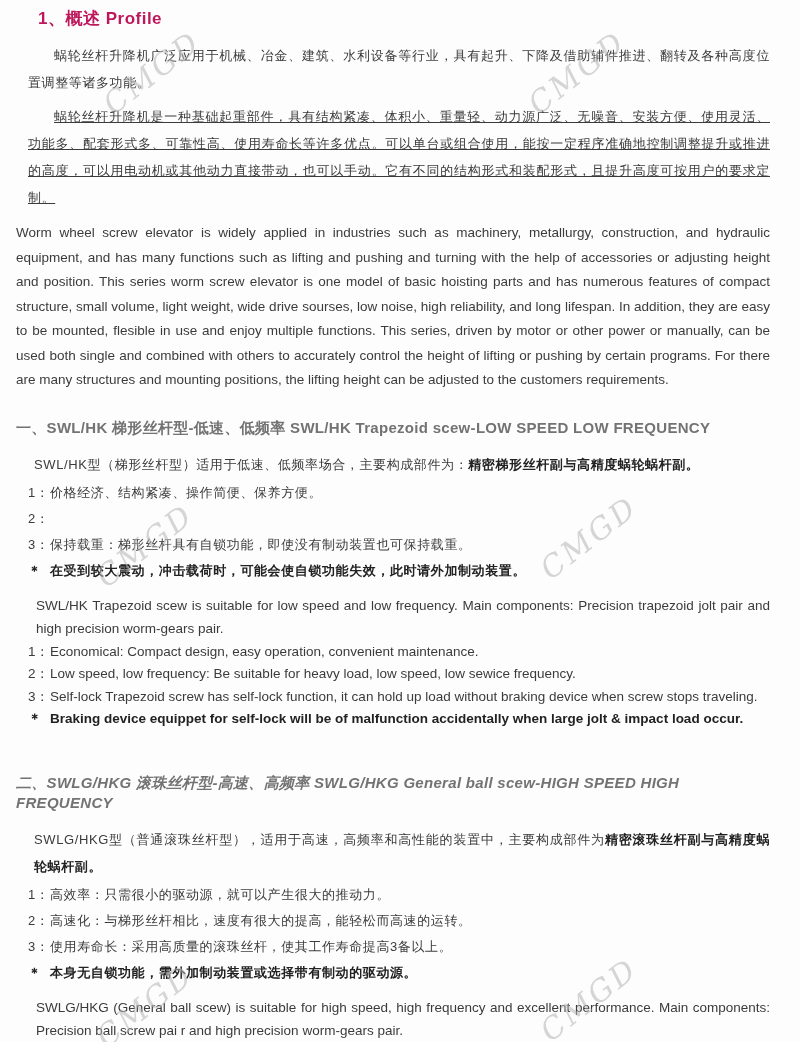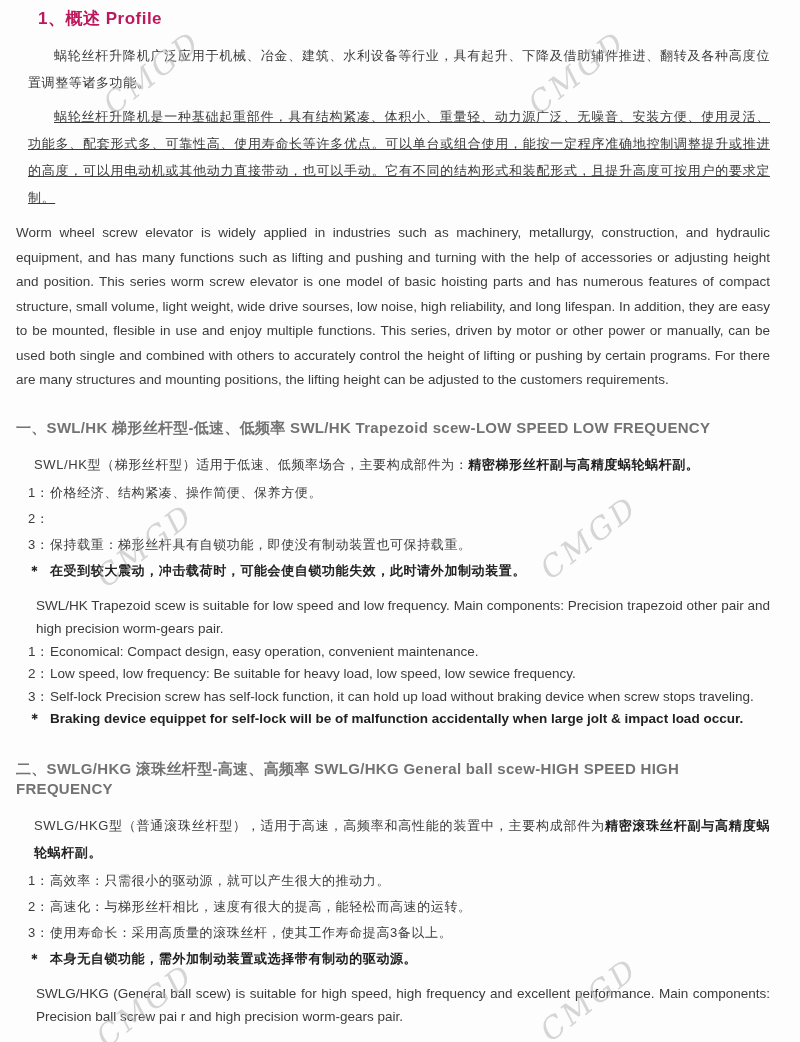--- a/index.html
+++ b/index.html
@@ -44,21 +44,21 @@
   .para-zh.second { margin-top:7px;text-decoration:underline; }
   .para-en {
     font-size:13.5px; line-height:24.5px;
     margin:10px 0 0 0; text-align:justify;
   }
   .sec-heading {
     font-size:15px; font-weight:bold; color:#737373;
     letter-spacing:0.3px; line-height:20px;
     margin:25px 0 0 0;
   }
-  .sec-heading.second { margin-top:28px; }
+  .sec-heading.second { margin-top:42px;font-style:italic; }
   .sec-intro-zh {
     font-size:13px; line-height:27px; letter-spacing:0.6px;
     margin:13px 0 2px 18px; text-align:justify;
   }
   .sec-intro-zh .bold-part { font-weight:bold; color:#222; }
   .item { display:flex; margin-left:12px; }
   .item .marker { width:22px; flex-shrink:0; }
   .item-zh { font-size:13px; line-height:26px; letter-spacing:0.6px; }
   .item-en { font-size:13.5px; line-height:22.5px; }
   .note-line { font-weight:bold; color:#222; }
@@ -98,33 +98,33 @@
   </div>
   <div class="item item-zh">
     <span class="marker">3：</span>
     <span>保持载重：梯形丝杆具有自锁功能，即使没有制动装置也可保持载重。</span>
   </div>
   <div class="item item-zh note-line">
     <span class="marker">＊</span>
     <span>在受到较大震动，冲击载荷时，可能会使自锁功能失效，此时请外加制动装置。</span>
   </div>
 
-  <p class="sec-intro-en">SWL/HK Trapezoid scew is suitable for low speed and low frequency. Main components: Precision trapezoid other pair and high precision worm-gears pair.</p>
+  <p class="sec-intro-en">SWL/HK Trapezoid scew is suitable for low speed and low frequency. Main components: Precision trapezoid jolt pair and high precision worm-gears pair.</p>
 
   <div class="item item-en">
     <span class="marker">1：</span>
     <span>Economical: Compact design, easy operation, convenient maintenance.</span>
   </div>
   <div class="item item-en">
     <span class="marker">2：</span>
     <span>Low speed, low frequency: Be suitable for heavy load, low speed, low sewice frequency.</span>
   </div>
   <div class="item item-en">
     <span class="marker">3：</span>
-    <span>Self-lock Precision screw has self-lock function, it can hold up load without braking device when screw stops traveling.</span>
+    <span>Self-lock Trapezoid screw has self-lock function, it can hold up load without braking device when screw stops traveling.</span>
   </div>
   <div class="item item-en note-line">
     <span class="marker">＊</span>
     <span>Braking device equippet for self-lock will be of malfunction accidentally when large jolt &amp; impact load occur.</span>
   </div>
 
   <h2 class="sec-heading second">二、SWLG/HKG 滚珠丝杆型-高速、高频率  SWLG/HKG General ball scew-HIGH SPEED HIGH FREQUENCY</h2>
 
   <p class="sec-intro-zh"><span>SWLG/HKG型（普通滚珠丝杆型），适用于高速，高频率和高性能的装置中，主要构成部件为</span><span class="bold-part">精密滚珠丝杆副与高精度蜗轮蜗杆副。</span></p>
 

